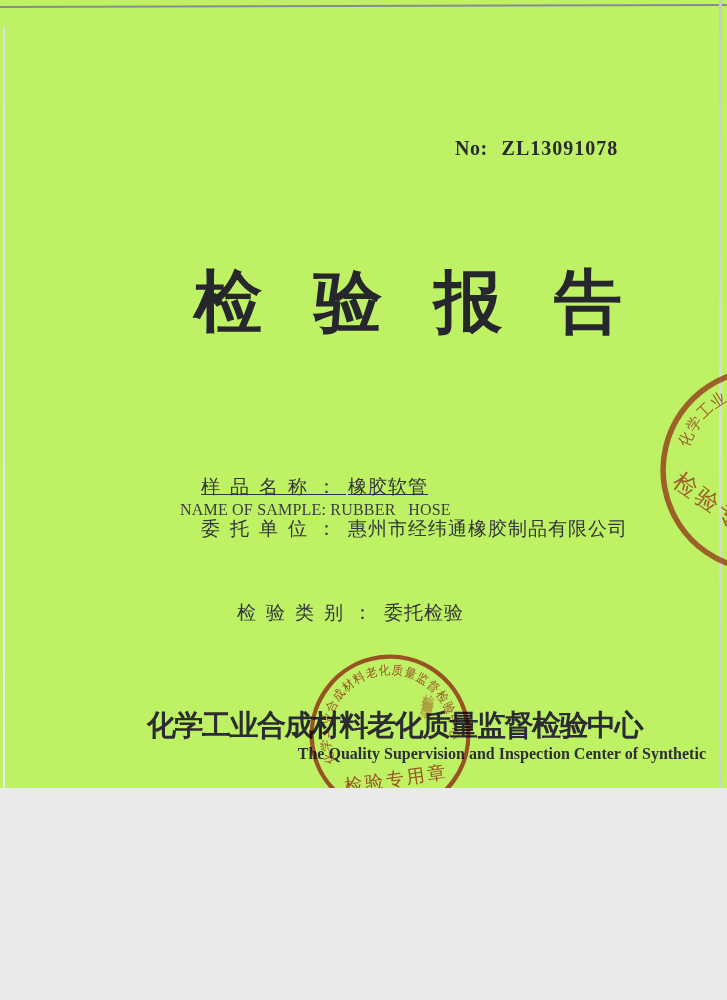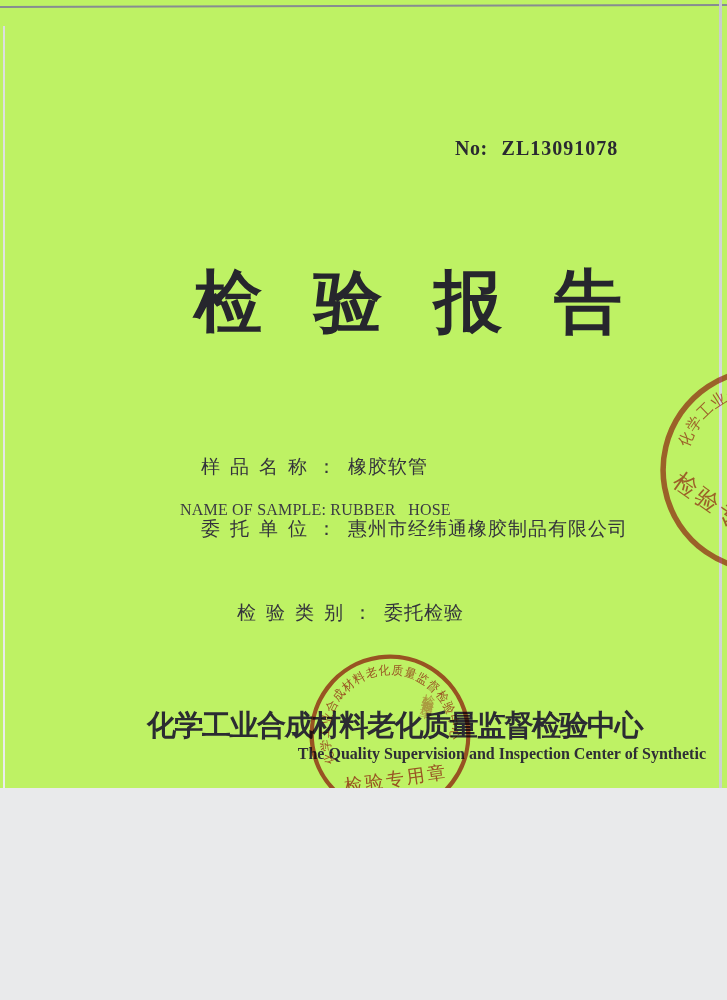--- a/index.html
+++ b/index.html
@@ -55,21 +55,21 @@
   <div class="scan-top"></div>
   <div class="scan-left"></div>
   <div class="scan-right"></div>
 
   <div class="report-no">
     <span>No:</span><span class="num">ZL13091078</span>
   </div>
 
   <div class="title-cn">检验报告</div>
 
-  <div class="field-cn" style="left:201px; top:454px;">
+  <div class="field-cn" style="left:201px; top:474px;text-decoration:underline;">
     <span class="lbl">样品名称：</span><span class="val">橡胶软管</span>
   </div>
   <div class="field-en" style="left:180px; top:501px;">NAME OF SAMPLE: RUBBER   HOSE</div>
 
   <div class="field-cn" style="left:201px; top:516px;">
     <span class="lbl">委托单位：</span><span class="val">惠州市经纬通橡胶制品有限公司</span>
   </div>
 
   <div class="field-cn" style="left:201px; top:600px;margin-left:36px;">
     <span class="lbl">检验类别：</span><span class="val">委托检验</span>

